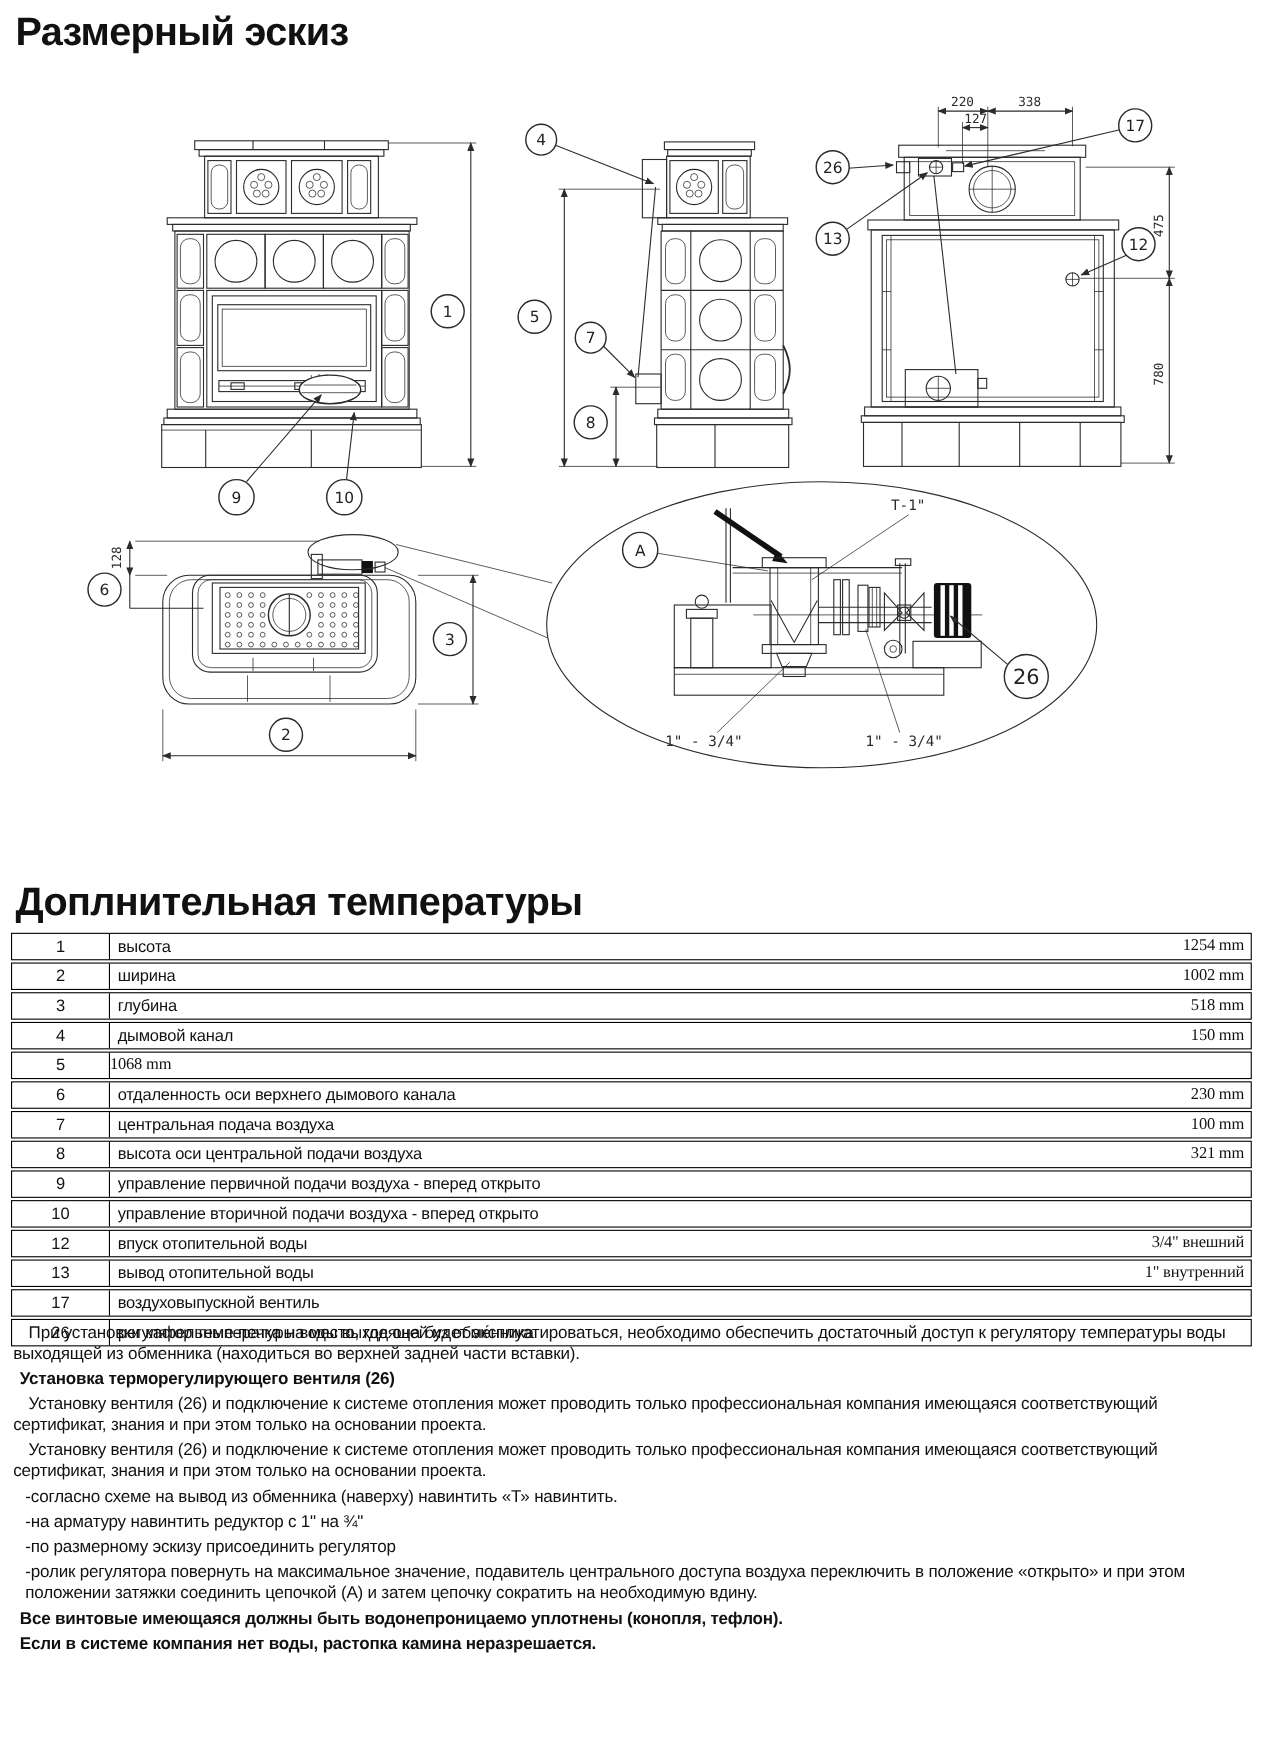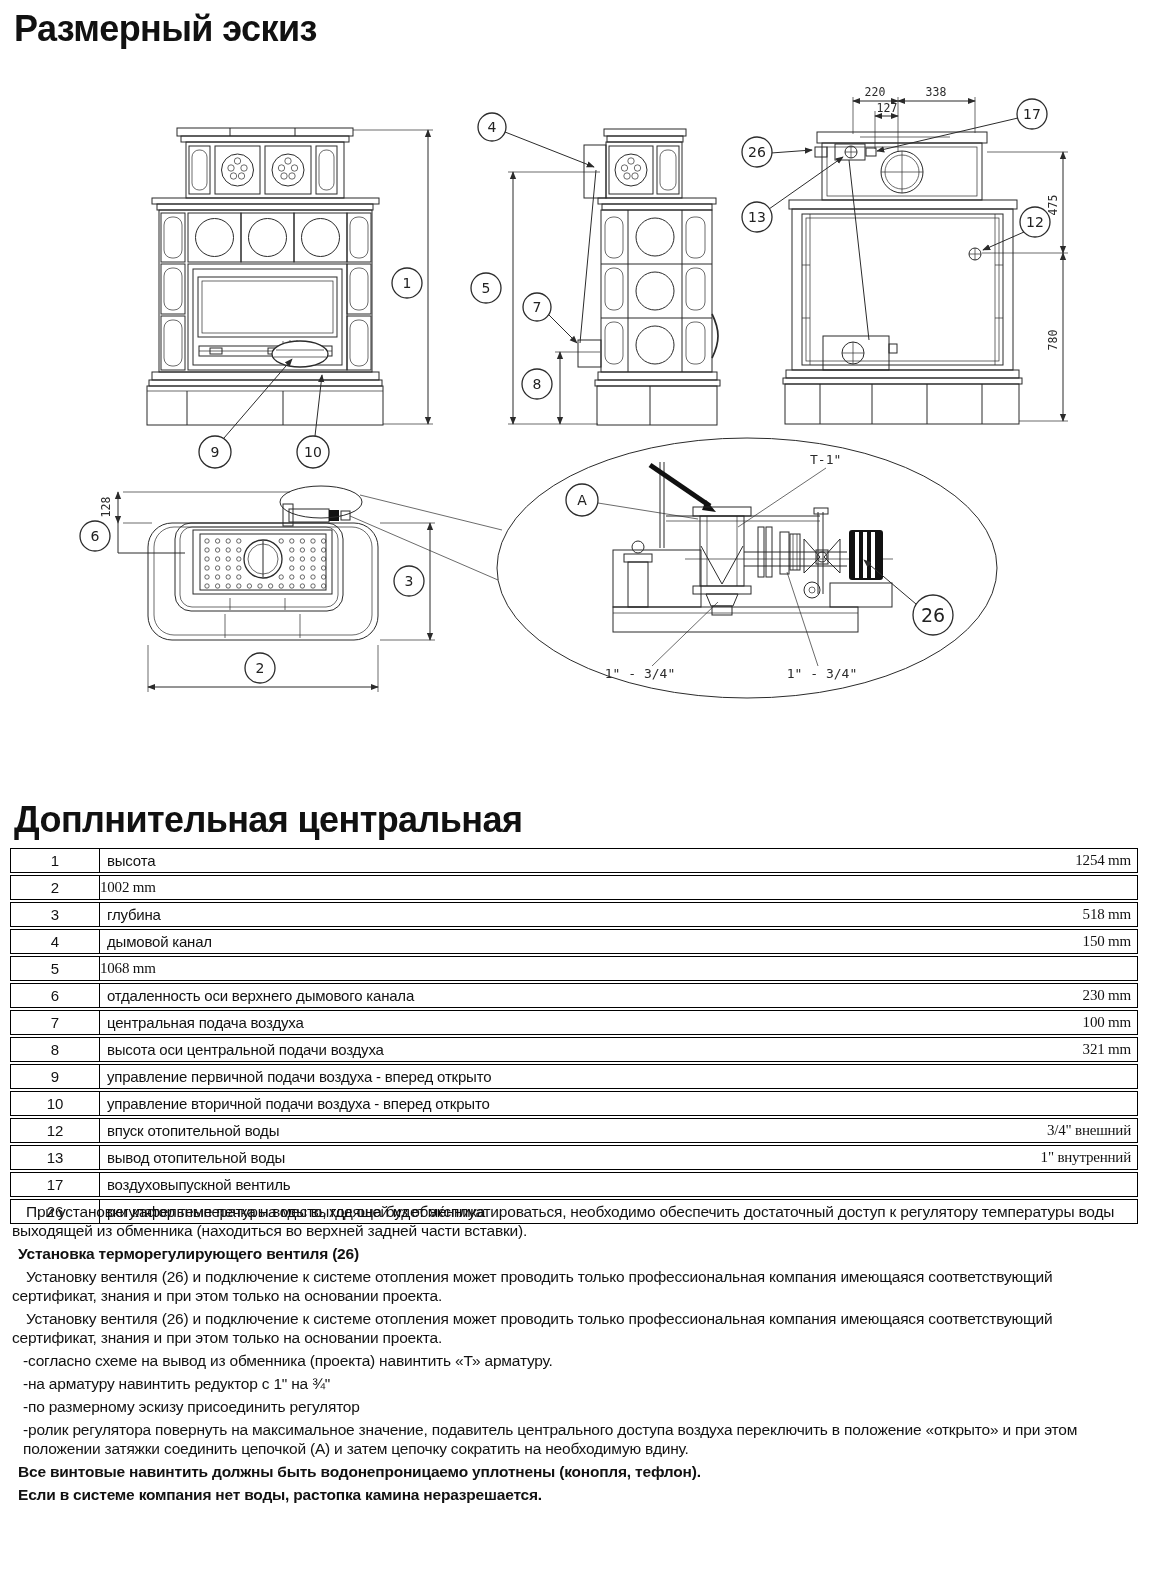--- a/index.html
+++ b/index.html
@@ -439,32 +439,33 @@
     <line class="ln thin" x1="818" y1="666" x2="787" y2="572"></line>
     <text class="lab" x="822" y="678" text-anchor="middle">1" - 3/4"</text>
     <line class="ln" x1="916" y1="604" x2="864" y2="560" marker-end="url(#arr)"></line>
     <g>
       <circle class="callout" cx="933" cy="615" r="20"></circle>
       <text class="cbig" x="933" y="622">26</text>
     </g>
   </g>
 </svg>
 
-<div class="page-title" id="title2">Доплнительная центральная</div>
+<div class="page-title" id="title2">Доплнительная температуры</div>
 
 <div class="dim-table" id="info-table">
 
     <div class="t-row">
       <div class="c-num">1</div>
       <div class="c-desc">высота</div>
       <div class="c-val">1254 mm</div>
     </div>
 
     <div class="t-row">
       <div class="c-num">2</div>
+      <div class="c-desc">ширина</div>
       <div class="c-val">1002 mm</div>
     </div>
 
     <div class="t-row">
       <div class="c-num">3</div>
       <div class="c-desc">глубина</div>
       <div class="c-val">518 mm</div>
     </div>
 
     <div class="t-row">
@@ -531,19 +532,19 @@
       <div class="c-desc">регулятор температуры воды выходящей из обме́нника</div>
       <div class="c-val"></div>
     </div>
   </div>
 
 <div class="notes">
   <p class="note indent">При установки кафельные печка на место, где она будет эксплуатироваться, необходимо обеспечить достаточный доступ к регулятору температуры воды выходящей из обменника (находиться во верхней задней части вставки).</p>
   <p class="note bold">Установка терморегулирующего вентиля (26)</p>
   <p class="note indent">Установку вентиля (26) и подключение к системе отопления может проводить только профессиональная компания имеющаяся соответствующий сертификат, знания и при этом только на основании проекта.</p>
   <p class="note indent">Установку вентиля (26) и подключение к системе отопления может проводить только профессиональная компания имеющаяся соответствующий сертификат, знания и при этом только на основании проекта.</p>
-  <p class="note li">-согласно схеме на вывод из обменника (проекта) навинтить «Т» арматуру.</p>
+  <p class="note li">-согласно схеме на вывод из обменника (наверху) навинтить «Т» навинтить.</p>
   <p class="note li">-на арматуру навинтить редуктор с 1" на ¾"</p>
   <p class="note li">-по размерному эскизу присоединить регулятор</p>
   <p class="note li">-ролик регулятора повернуть на максимальное значение, подавитель центрального доступа воздуха переключить в положение «открыто» и при этом положении затяжки соединить цепочкой (А) и затем цепочку сократить на необходимую вдину.</p>
-  <p class="note bold">Все винтовые навинтить должны быть водонепроницаемо уплотнены (конопля, тефлон).</p>
+  <p class="note bold">Все винтовые имеющаяся должны быть водонепроницаемо уплотнены (конопля, тефлон).</p>
   <p class="note bold">Если в системе компания нет воды, растопка камина неразрешается.</p>
 </div>
 
 </body></html>

